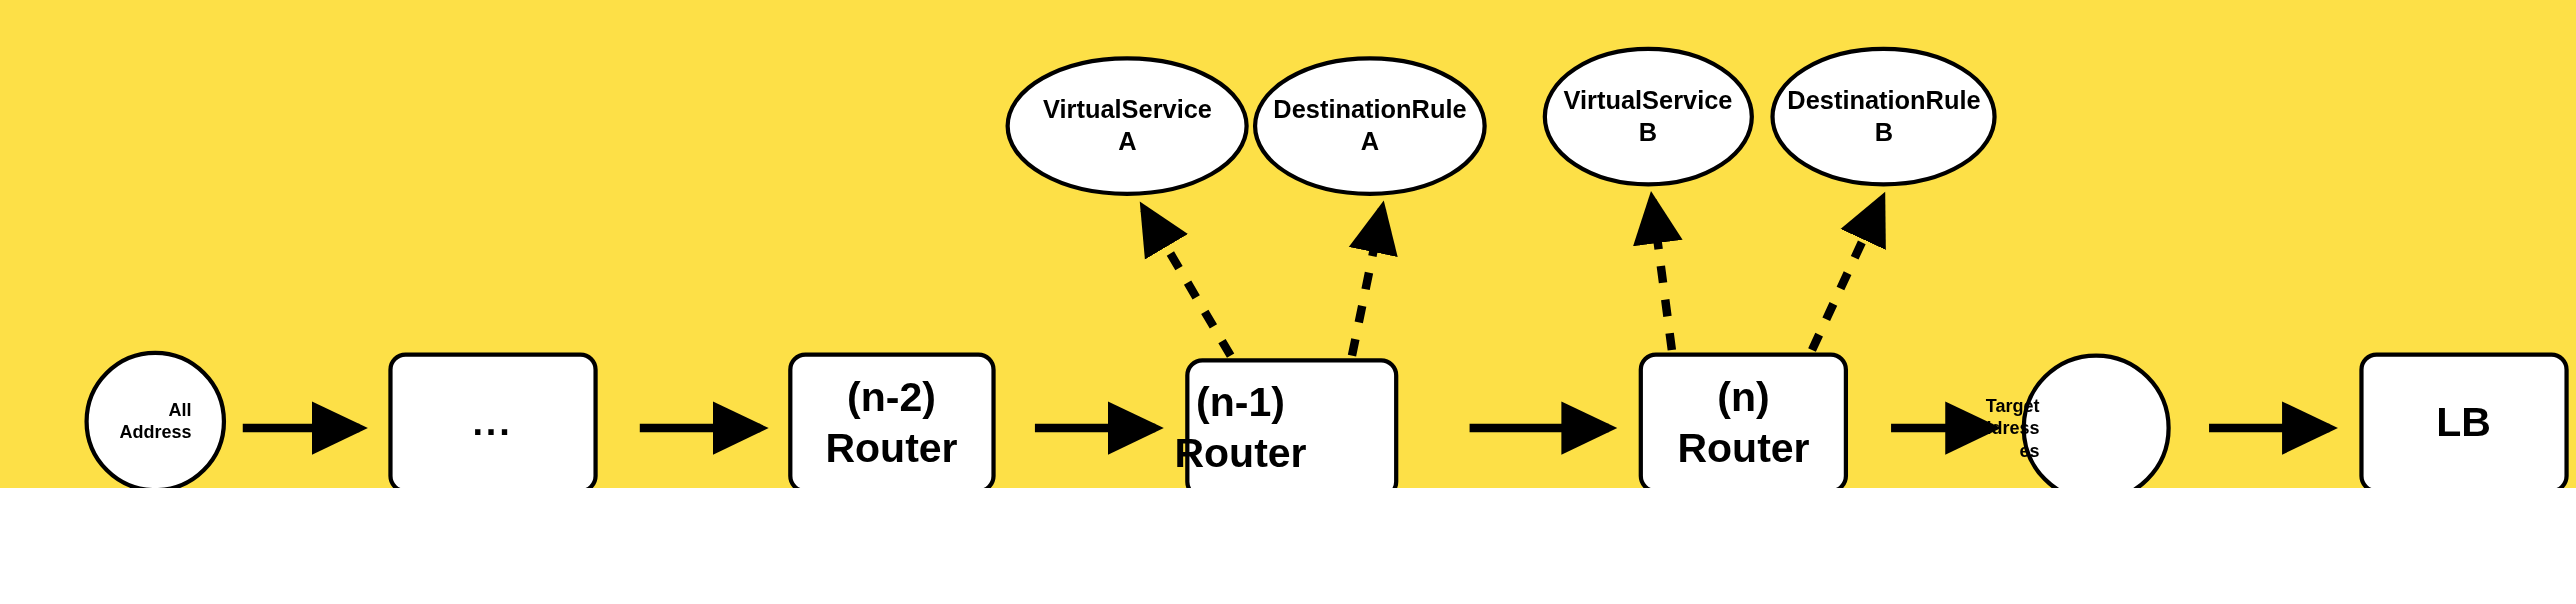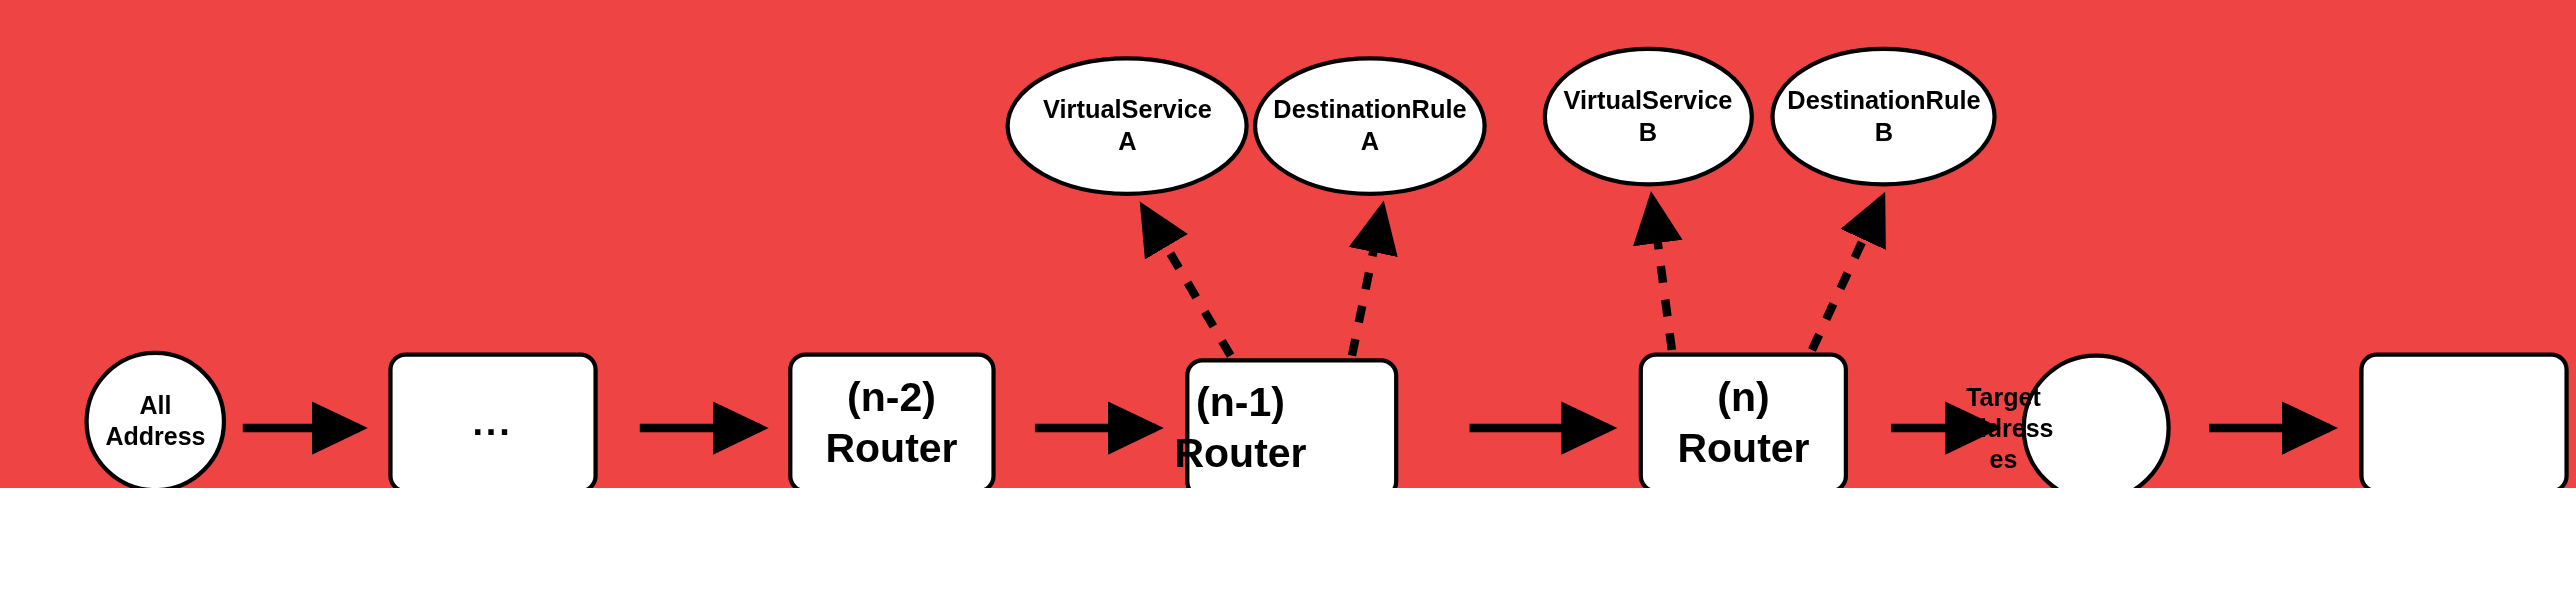--- a/index.html
+++ b/index.html
@@ -7,21 +7,21 @@
     padding: 0;
     background: #ffffff;
   }
   body {
     font-family: "Liberation Sans", sans-serif;
   }
   #canvas {
     position: relative;
     width: 2576px;
     height: 488px;
-    background: #ef4444;
+    background: #fde047;
     overflow: hidden;
   }
   #diagram-svg {
     position: absolute;
     left: 0;
     top: 0;
     width: 2576px;
     height: 604px;
   }
   .node-shape {
@@ -54,21 +54,21 @@
     text-align: center;
     color: #000000;
     font-family: "Liberation Sans", sans-serif;
     font-weight: 700;
     line-height: 1.25;
     pointer-events: none;
     white-space: pre-line;
   }
   .label-lg { font-size: 41px; }
   .label-md { font-size: 25.4px; }
-  .label-sm { font-size: 25px; }
+  .label-sm { font-size: 18px; text-align: right; }
   .label-xl { font-size: 41px; }
   .label-dots {
     font-size: 38px;
     letter-spacing: 2.8px;
   }
 </style>
 </head>
 <body>
 
 <div id="canvas">
@@ -146,15 +146,16 @@
   <div class="node-label label-lg" style="left:1136px; top:360px; width:209px; height:136px;">(n-1)
 Router</div>
 
   <div class="node-label label-lg" style="left:1641px; top:355px; width:205px; height:136px;">(n)
 Router</div>
 
   <div class="node-label label-sm" style="left:1931px; top:370px; width:145px; height:117px;">Target
 Address
 es</div>
 
+  <div class="node-label label-xl" style="left:2361px; top:355px; width:205px; height:136px;">LB</div>
 
 </div>
 
 
 </body></html>

